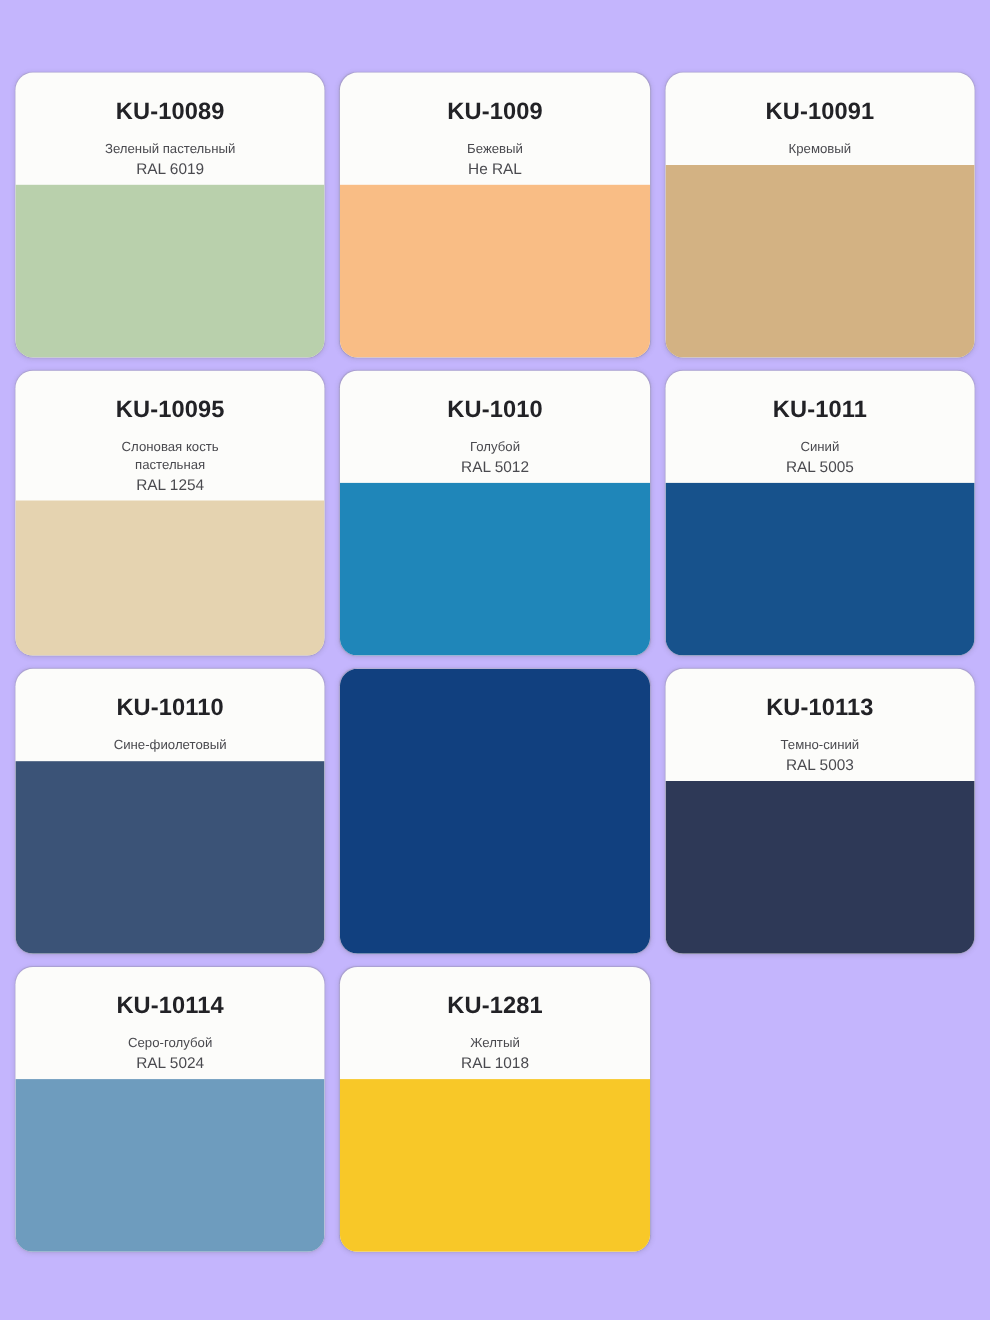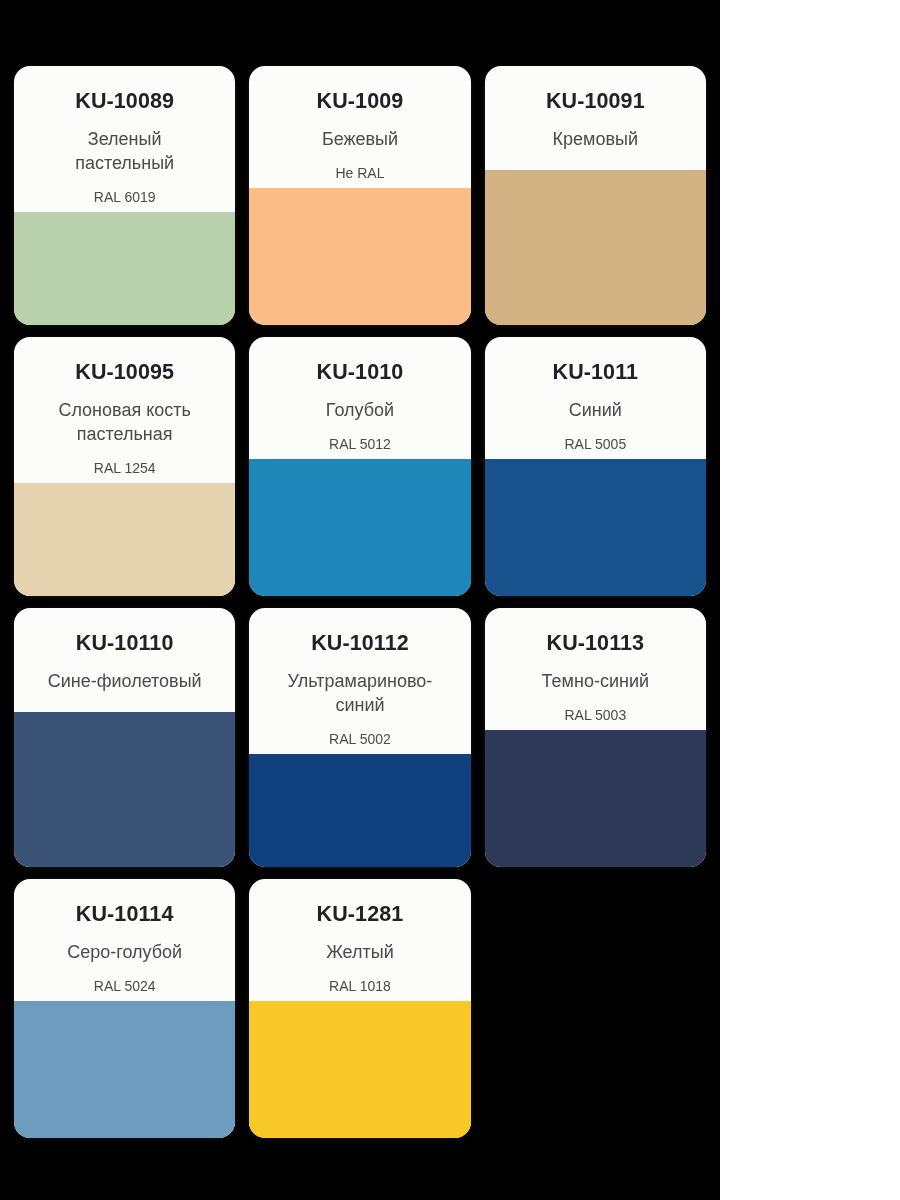--- a/index.html
+++ b/index.html
@@ -8,29 +8,29 @@
   }
   body {
     width: 900px;
     height: 1200px;
     background: #ffffff;
     font-family: "Liberation Sans", sans-serif;
     overflow: hidden;
   }
   .catalog {
     box-sizing: border-box;
-    width: 720px;
+    width: 900px;
     height: 1200px;
     padding: 66px 14px 62px 14px;
     display: grid;
     grid-template-columns: repeat(3, 1fr);
     grid-template-rows: repeat(4, 1fr);
     column-gap: 14px;
     row-gap: 12px;
-    background: #000000;
+    background: #c4b5fd;
   }
   .swatch-card {
     position: relative;
     box-sizing: border-box;
     background: #fcfcfa;
     border-radius: 16px;
     box-shadow: 0 1px 5px rgba(90, 90, 90, 0.22),
                 0 0 1px rgba(120, 120, 120, 0.28);
     overflow: hidden;
     display: flex;
@@ -44,24 +44,24 @@
   }
   .code {
     font-size: 21.5px;
     font-weight: bold;
     color: #222226;
     letter-spacing: 0.1px;
     line-height: 1.1;
     margin: 0 0 14px 0;
   }
   .name {
-    font-size: 18px;
+    font-size: 12px;
     color: #4a4a4f;
     line-height: 1.33;
-    margin: 12px;
+    margin: 0;
     white-space: pre-line;
   }
   .ral {
     font-size: 14px;
     color: #4a4a4f;
     line-height: 1.33;
     margin: 0;
   }
   .color-band {
     flex: 1 1 auto;
@@ -123,26 +123,20 @@
       <div class="color-band" style="background: rgb(23, 82, 140); flex-basis: 40%;"></div>
     </div>
     <div class="swatch-card">
       <div class="card-text">
         <div class="code">KU-10110</div>
         <div class="name">Сине-фиолетовый</div>
       </div>
       <div class="color-band" style="background: rgb(59, 83, 119); flex-basis: 40%;"></div>
     </div>
     <div class="swatch-card">
-      <div class="card-text">
-        <div class="code">KU-10112</div>
-        <div class="name">Ультрамариново-
-синий</div>
-        <div class="ral">RAL 5002</div>
-      </div>
       <div class="color-band" style="background: rgb(17, 64, 127); flex-basis: 29%;"></div>
     </div>
     <div class="swatch-card">
       <div class="card-text">
         <div class="code">KU-10113</div>
         <div class="name">Темно-синий</div>
         <div class="ral">RAL 5003</div>
       </div>
       <div class="color-band" style="background: rgb(46, 57, 87); flex-basis: 40%;"></div>
     </div>

